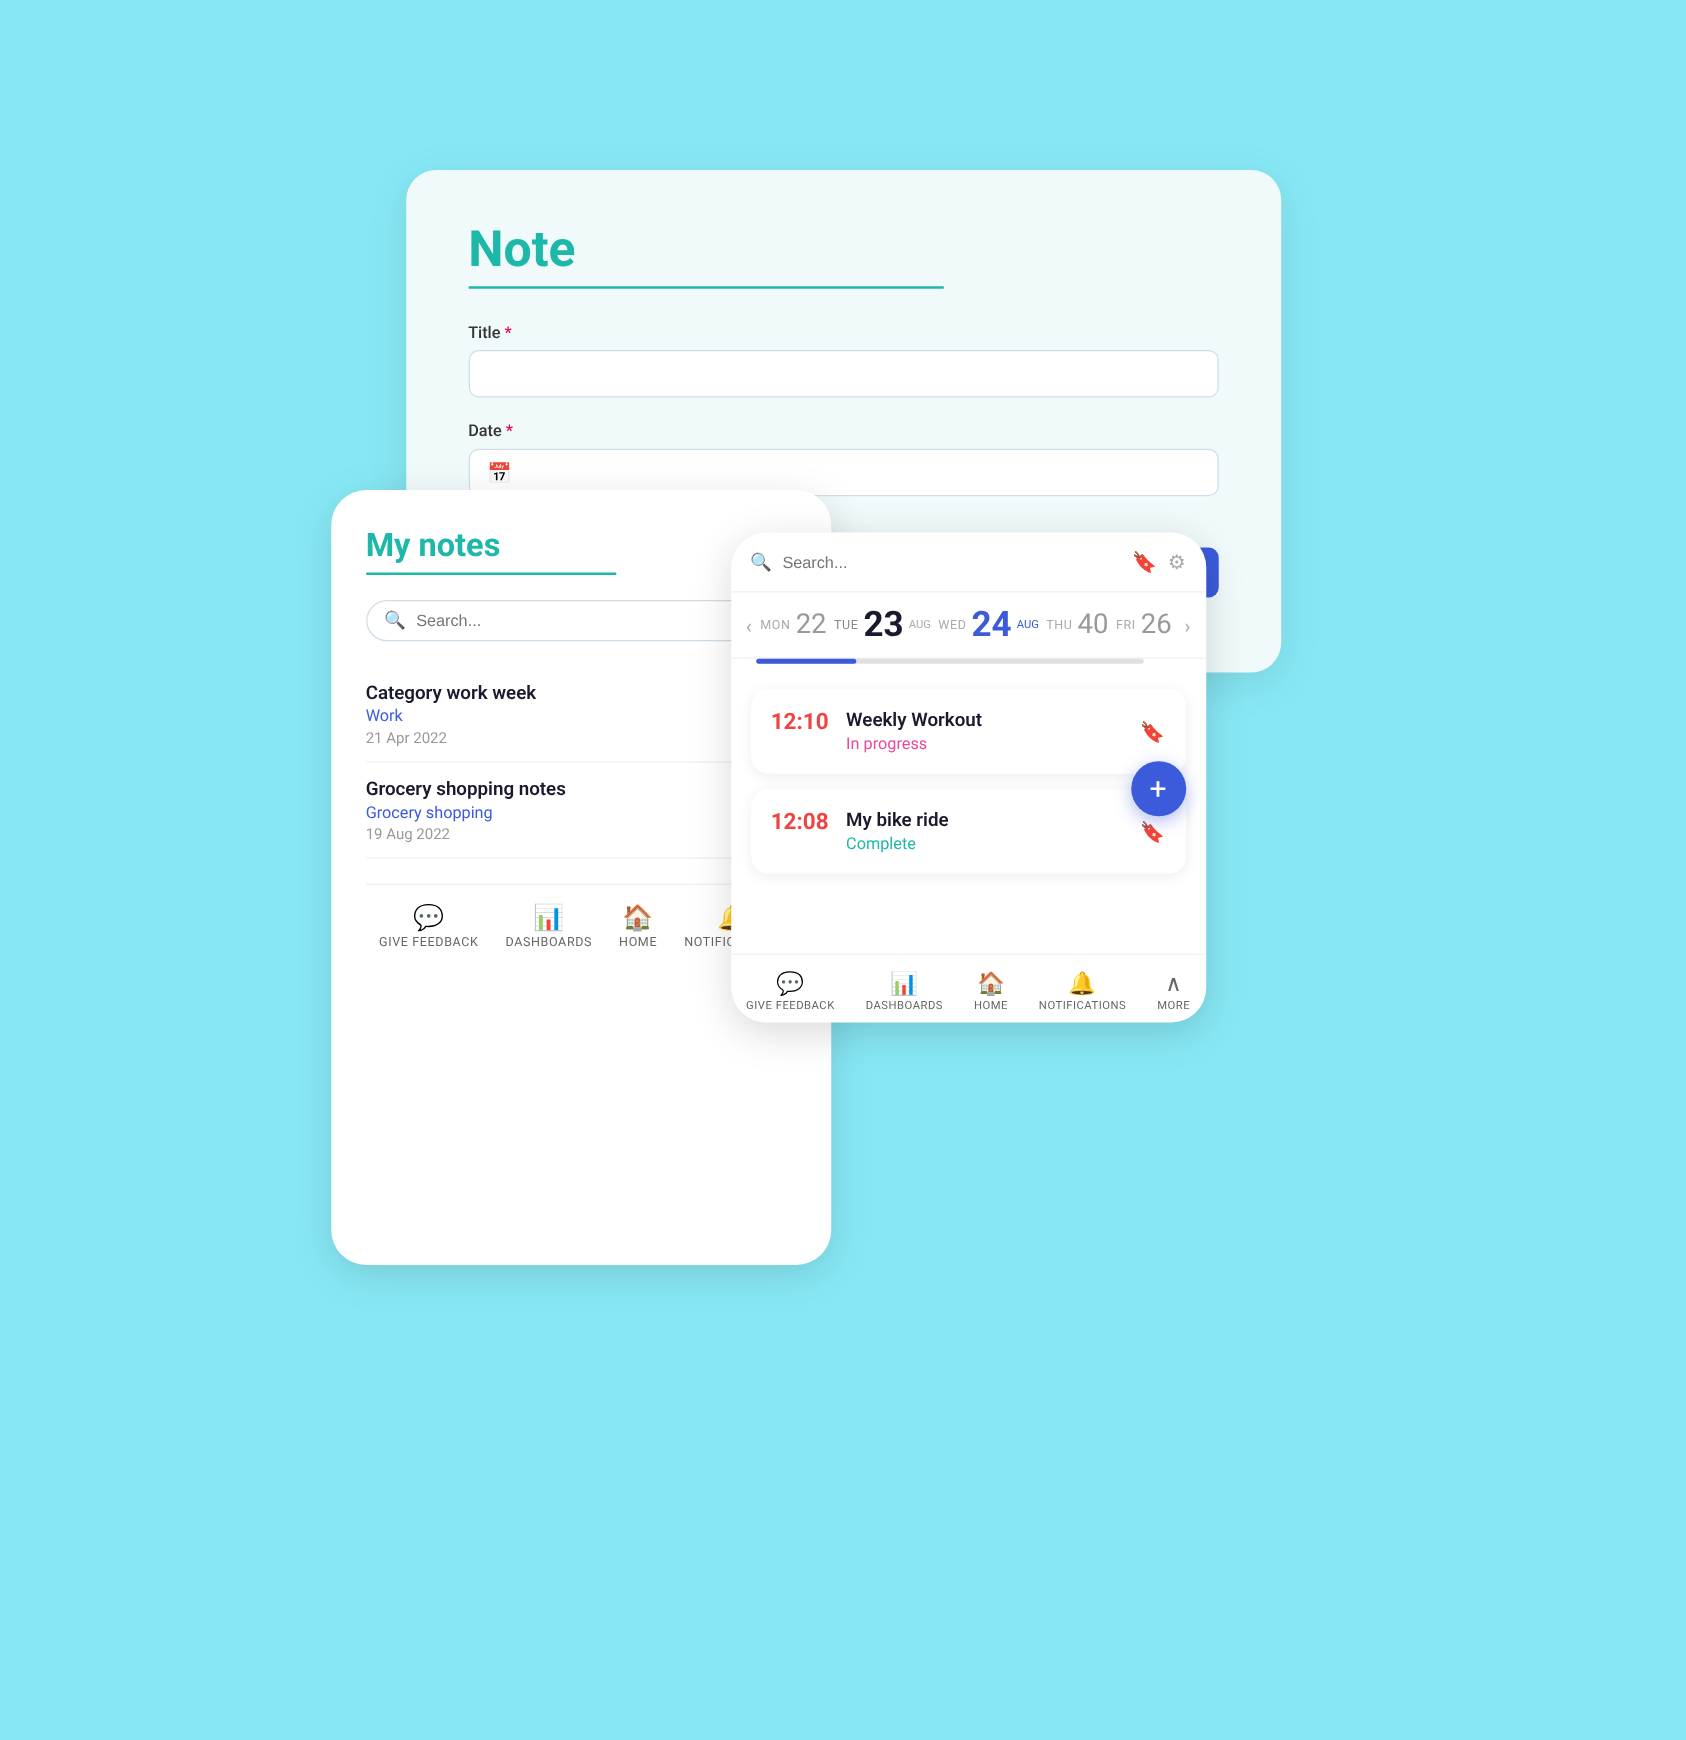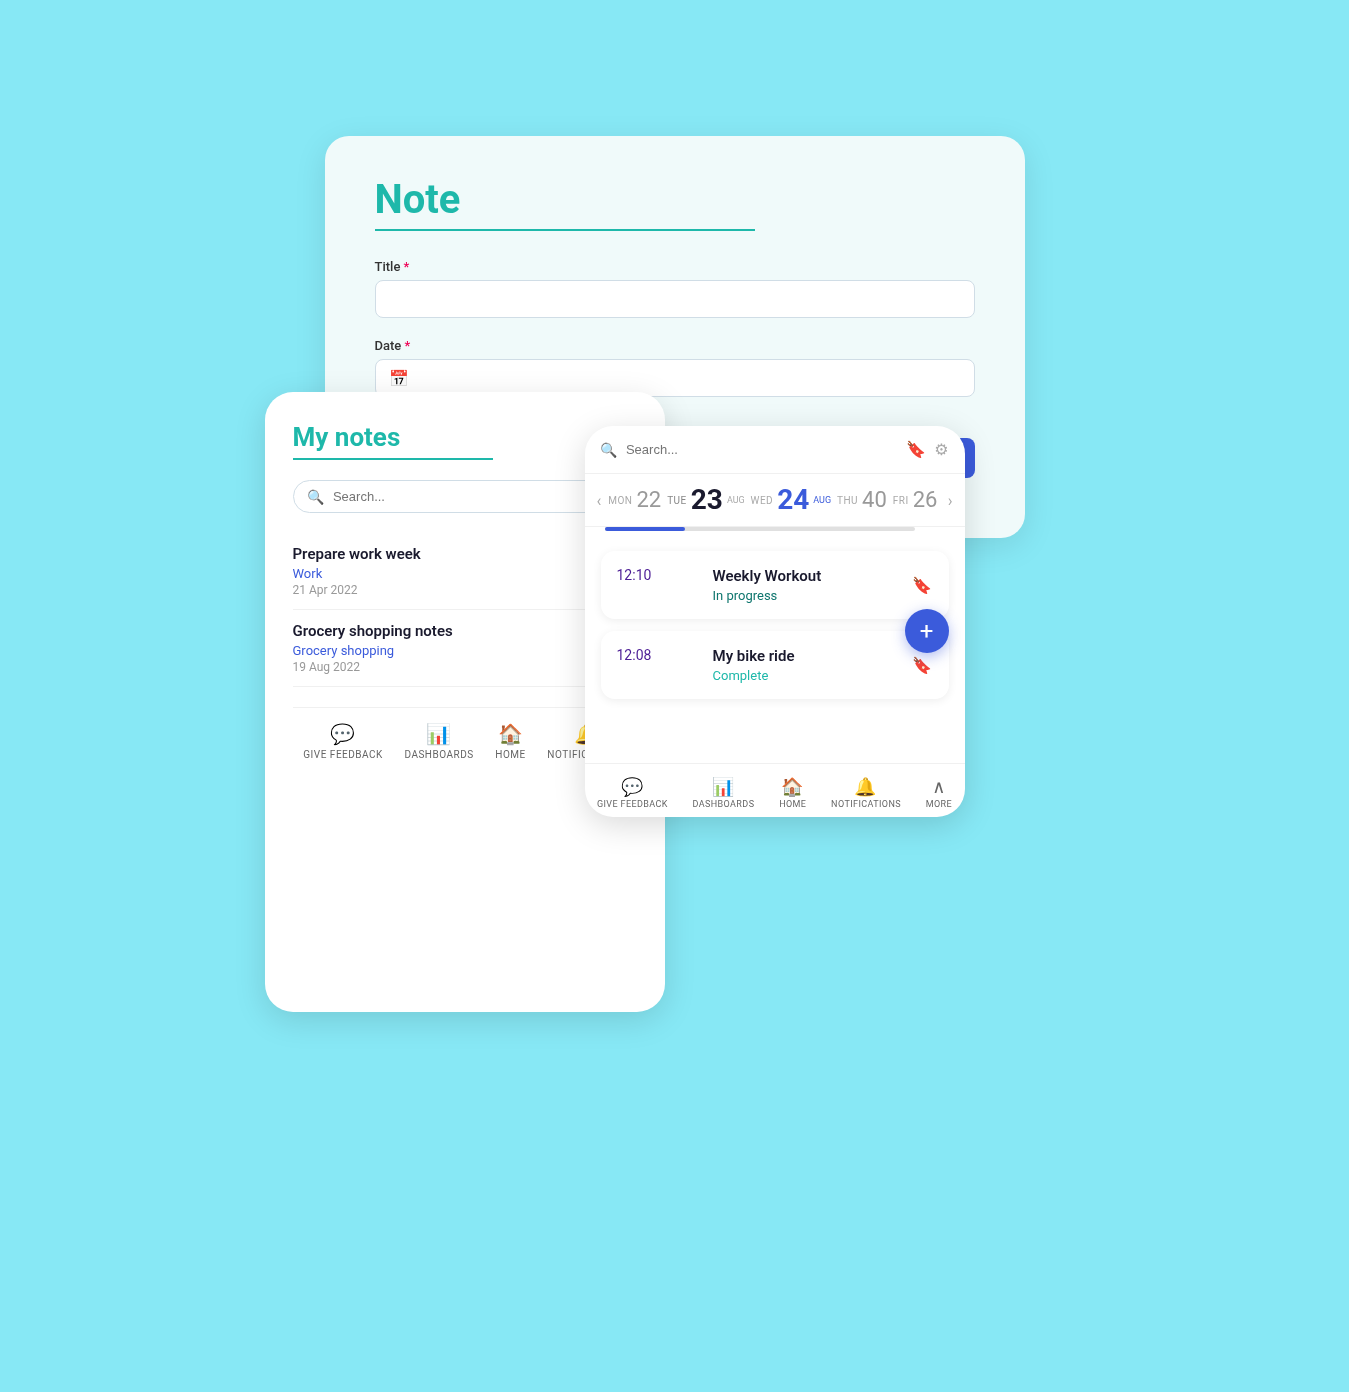--- a/index.html
+++ b/index.html
@@ -336,36 +336,36 @@
       border-radius: 14px;
       padding: 16px;
       margin-bottom: 12px;
       box-shadow: 0 2px 10px rgba(0,0,0,0.07);
       display: flex;
       align-items: flex-start;
       gap: 14px;
     }
 
     .event-time {
-      font-size: 14px;
-      font-weight: 400;
-      color: #4c1d95;
+      font-size: 18px;
+      font-weight: 700;
+      color: #ef4444;
       min-width: 42px;
     }
 
-    .event-info { flex: 1; margin-left: 40px; }
+    .event-info { flex: 1; }
 
     .event-title {
       font-size: 15px;
       font-weight: 600;
       color: #1a1a2e;
       margin-bottom: 3px;
     }
 
-    .event-status-inprogress { font-size: 13px; color: #0f766e; }
+    .event-status-inprogress { font-size: 13px; color: #ec4899; }
     .event-status-complete { font-size: 13px; color: #1eb8aa; }
 
     .event-bookmark { color: #ccc; font-size: 16px; align-self: center; }
 
     
     .fab {
       position: absolute;
       bottom: 78px;
       right: 16px;
       width: 48px;
@@ -439,21 +439,21 @@
     <div class="mynotes-underline"></div>
 
     <div class="search-bar">
       <span class="search-icon">🔍</span>
       <input class="search-input" type="text" placeholder="Search..." style="">
       <span class="bookmark-icon">🔖</span>
     </div>
 
     <div>
       <div class="note-item">
-        <div class="note-item-title">Prepare work week</div>
+        <div class="note-item-title">Category work week</div>
         <div class="note-item-category">Work</div>
         <div class="note-item-date">21 Apr 2022</div>
       </div>
       <div class="note-item">
         <div class="note-item-title">Grocery shopping notes</div>
         <div class="note-item-category">Grocery shopping</div>
         <div class="note-item-date">19 Aug 2022</div>
       </div>
     </div>
 

